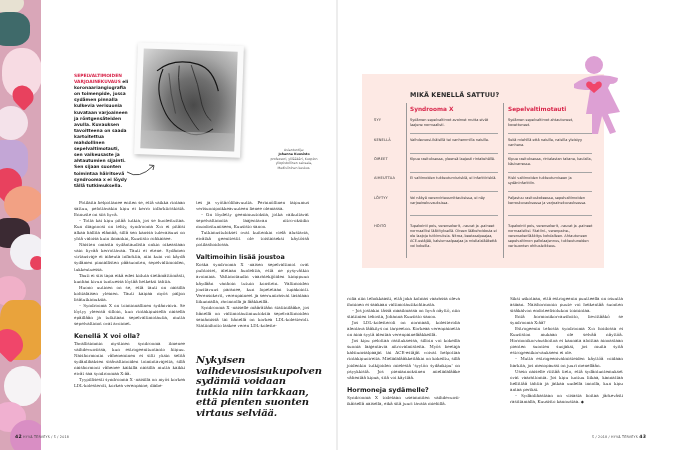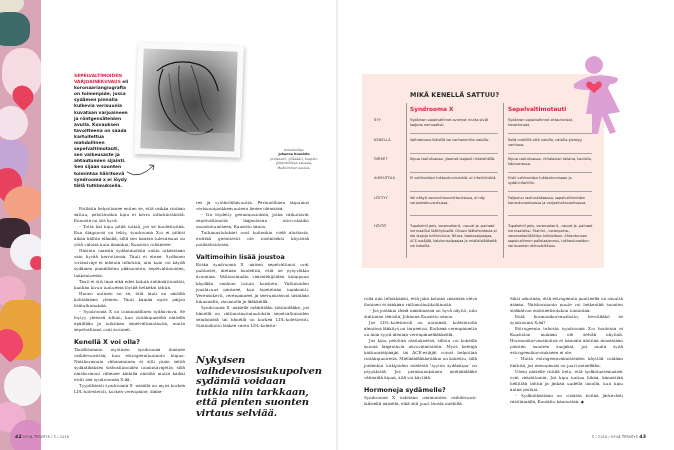--- a/index.html
+++ b/index.html
@@ -28,23 +28,23 @@
 
   .expert { position: absolute; left: 268px; top: 148px; width: 52px; text-align: center; font-family: "DejaVu Sans", sans-serif; font-size: 3.2px; line-height: 4.4px; color: #555; }
   .expert b { color: #222; }
 
   
   .col { position: absolute; font-size: 4.1px; line-height: 6.05px; color: #2b2b2b; text-align: justify; }
   .col p { text-indent: 5px; }
   .col p.noindent { text-indent: 0; }
   .col h3 { font-family: "DejaVu Sans", sans-serif; font-size: 6.4px; line-height: 8px; font-weight: bold; color: #1c1c1c; margin-top: 5px; margin-bottom: 1px; text-indent: 0; }
 
-  .col1 { left: 74px; top: 206px; width: 111px; }
+  .col1 { left: 74px; top: 200px; width: 111px; }
   .col2 { left: 196px; top: 200px; width: 113px; }
-  .col3 { left: 364px; top: 296px; width: 113px; }
+  .col3 { left: 347px; top: 296px; width: 113px; }
   .col4 { left: 510px; top: 296px; width: 113px; }
 
   .pullquote { position: absolute; left: 196px; top: 355px; width: 118px; font-family: "DejaVu Serif", serif; font-style: italic; font-size: 10px; line-height: 10.6px; color: #1a1a1a; font-weight: bold; letter-spacing: -0.2px; }
 
   
   .folio { position: absolute; top: 434px; font-family: "DejaVu Sans", sans-serif; font-size: 3.3px; color: #444; letter-spacing: 0.2px; }
   .folio b { font-size: 4.6px; color: #222; }
   .folio-left { left: 15px; }
   .folio-right { left: 592px; }
 

